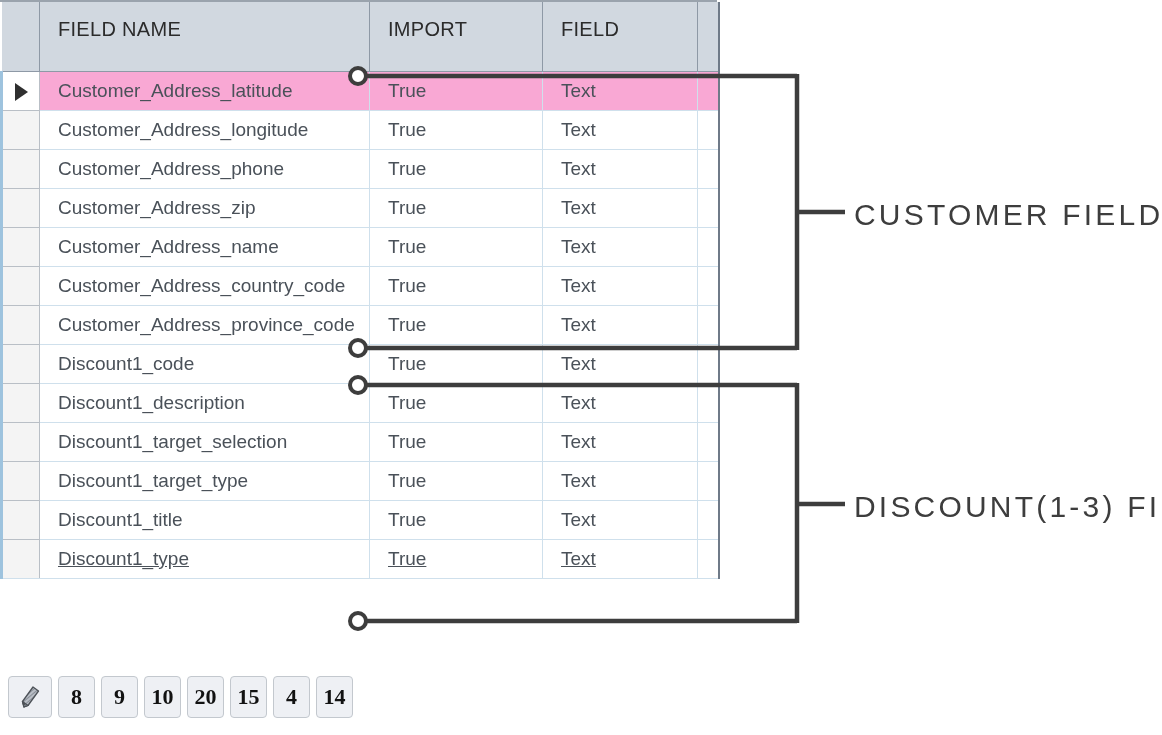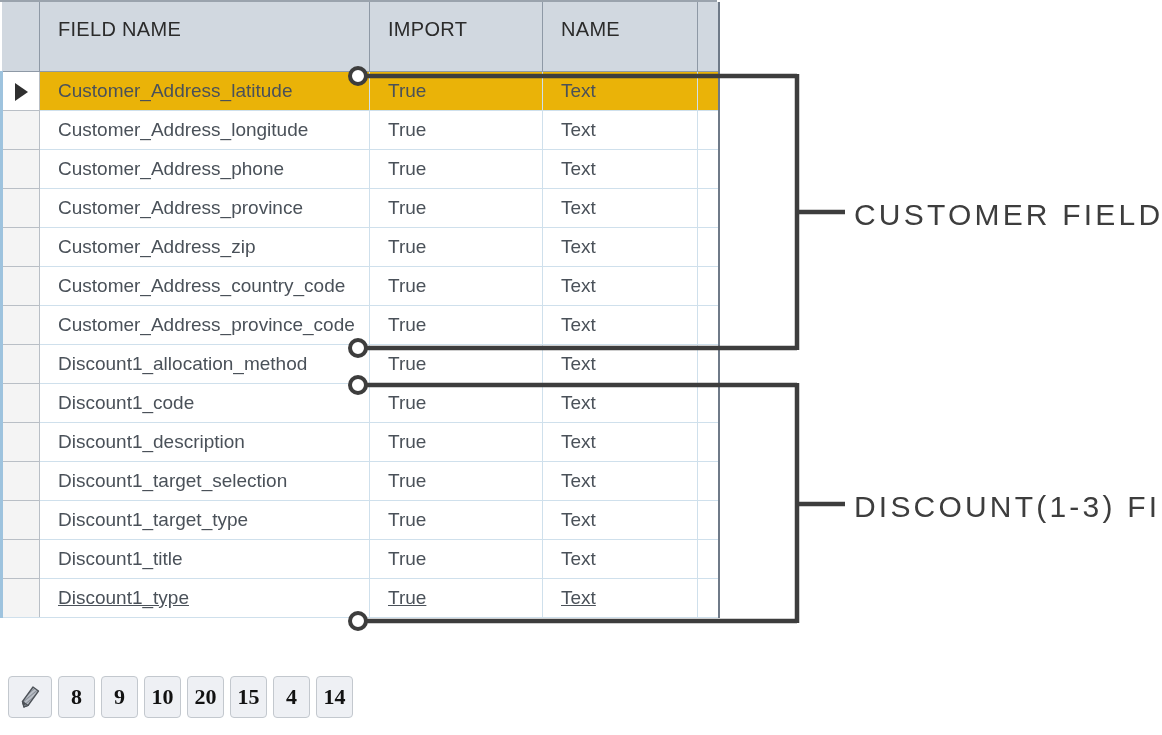--- a/index.html
+++ b/index.html
@@ -78,21 +78,21 @@
     border-bottom: 1px solid #b9bfc6;
     border-left: 3px solid #9ec3de;
     text-align: center;
   }
   .grid-table tbody td.cell-pad {
     padding: 0;
     border-right: 2px solid #6f7a88;
     border-bottom: 1px solid #cfe0ec;
   }
   .grid-table tbody tr.row-selected td {
-    background: #eab308;
+    background: #f9a8d4;
   }
   .grid-table tbody tr.row-selected td.cell-gutter {
     background: #ffffff;
   }
   .grid-table tbody tr:last-child td {
     border-bottom: 1px solid #cfe0ec;
     text-decoration: underline;
   }
 
   .row-marker {
@@ -163,21 +163,21 @@
         <col class="c-field">
         <col class="c-import">
         <col class="c-type">
         <col class="c-pad">
     </colgroup>
     <thead>
       <tr>
         <th class="th-gutter"></th>
         <th>FIELD NAME</th>
         <th>IMPORT</th>
-        <th>NAME</th>
+        <th>FIELD</th>
         <th class="th-pad"></th>
       </tr>
     </thead>
     <tbody id="grid-body">
         <tr class="row-0 row-selected">
           <td class="cell-gutter"><span class="row-marker"></span></td>
           <td>Customer_Address_latitude</td>
           <td>True</td>
           <td>Text</td>
           <td class="cell-pad"></td>
@@ -189,51 +189,44 @@
           <td>Text</td>
           <td class="cell-pad"></td>
         </tr>
         <tr class="row-2">
           <td class="cell-gutter"></td>
           <td>Customer_Address_phone</td>
           <td>True</td>
           <td>Text</td>
           <td class="cell-pad"></td>
         </tr>
-        <tr class="row-3">
-          <td class="cell-gutter"></td>
-          <td>Customer_Address_province</td>
-          <td>True</td>
-          <td>Text</td>
-          <td class="cell-pad"></td>
-        </tr>
         <tr class="row-4">
           <td class="cell-gutter"></td>
           <td>Customer_Address_zip</td>
           <td>True</td>
           <td>Text</td>
           <td class="cell-pad"></td>
         </tr>
+        <tr class="row-5">
+          <td class="cell-gutter"></td>
+          <td>Customer_Address_name</td>
+          <td>True</td>
+          <td>Text</td>
+          <td class="cell-pad"></td>
+        </tr>
         <tr class="row-6">
           <td class="cell-gutter"></td>
           <td>Customer_Address_country_code</td>
           <td>True</td>
           <td>Text</td>
           <td class="cell-pad"></td>
         </tr>
         <tr class="row-7">
           <td class="cell-gutter"></td>
           <td>Customer_Address_province_code</td>
-          <td>True</td>
-          <td>Text</td>
-          <td class="cell-pad"></td>
-        </tr>
-        <tr class="row-8">
-          <td class="cell-gutter"></td>
-          <td>Discount1_allocation_method</td>
           <td>True</td>
           <td>Text</td>
           <td class="cell-pad"></td>
         </tr>
         <tr class="row-9">
           <td class="cell-gutter"></td>
           <td>Discount1_code</td>
           <td>True</td>
           <td>Text</td>
           <td class="cell-pad"></td>

